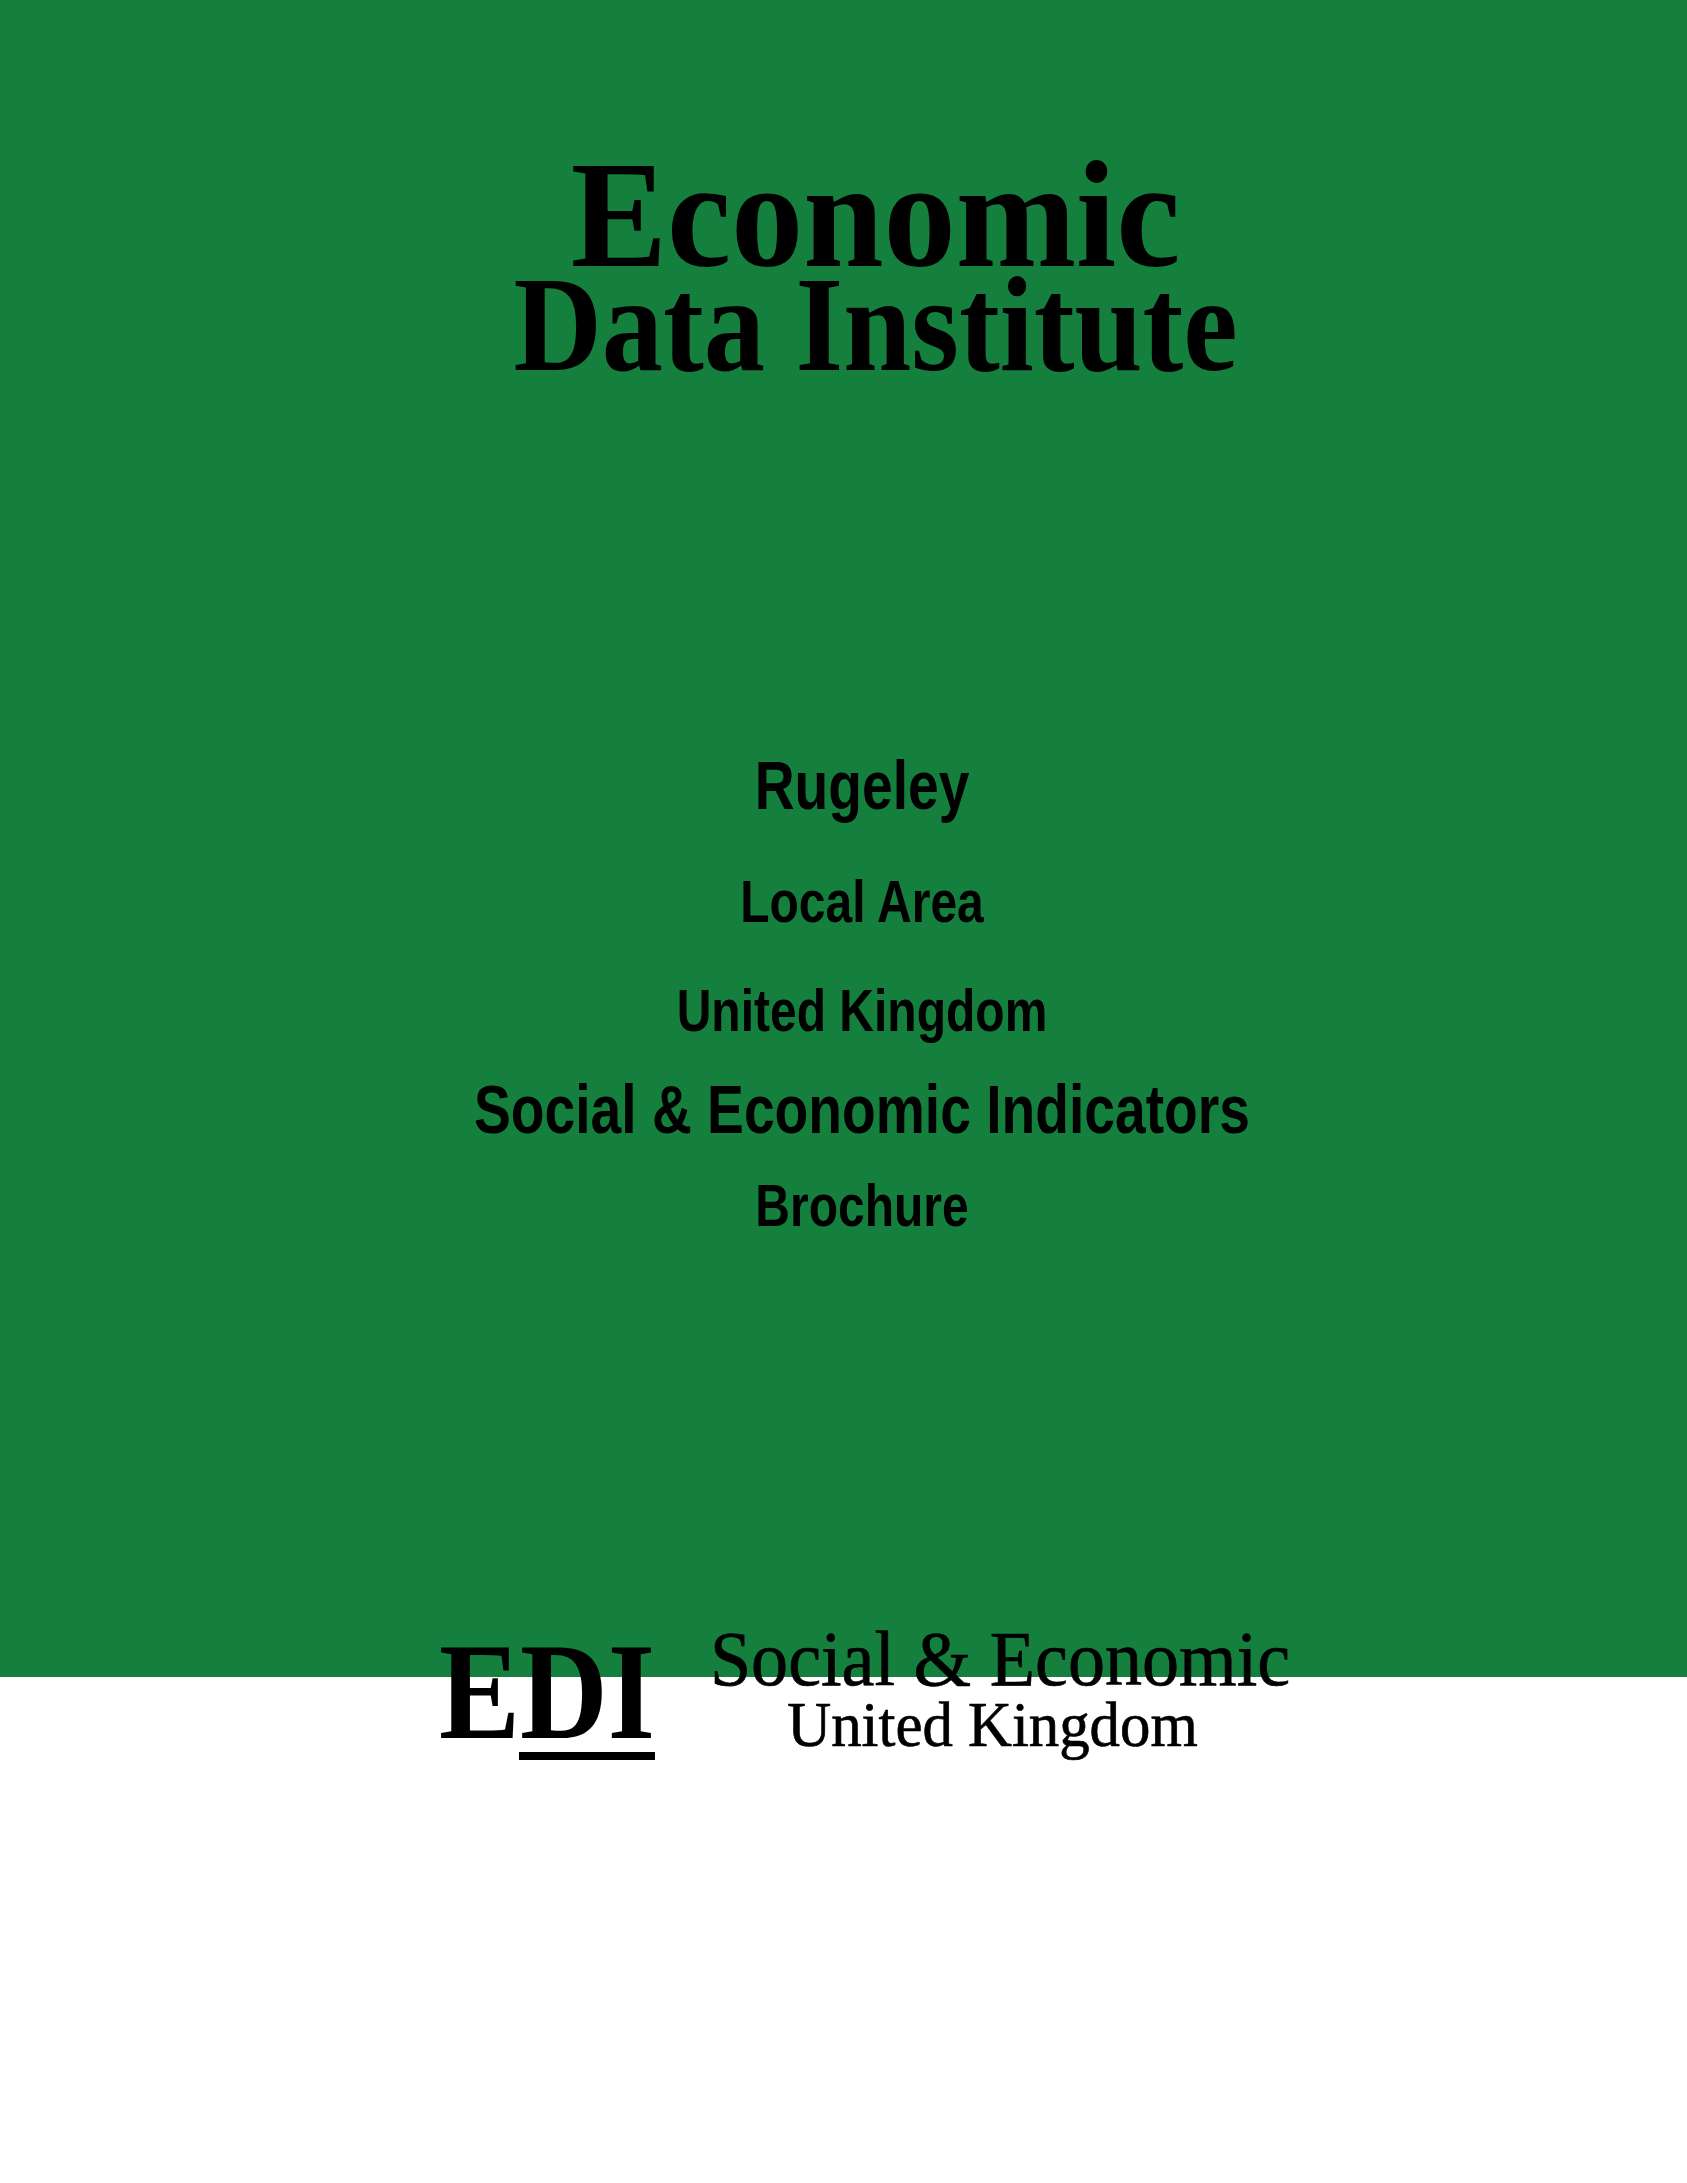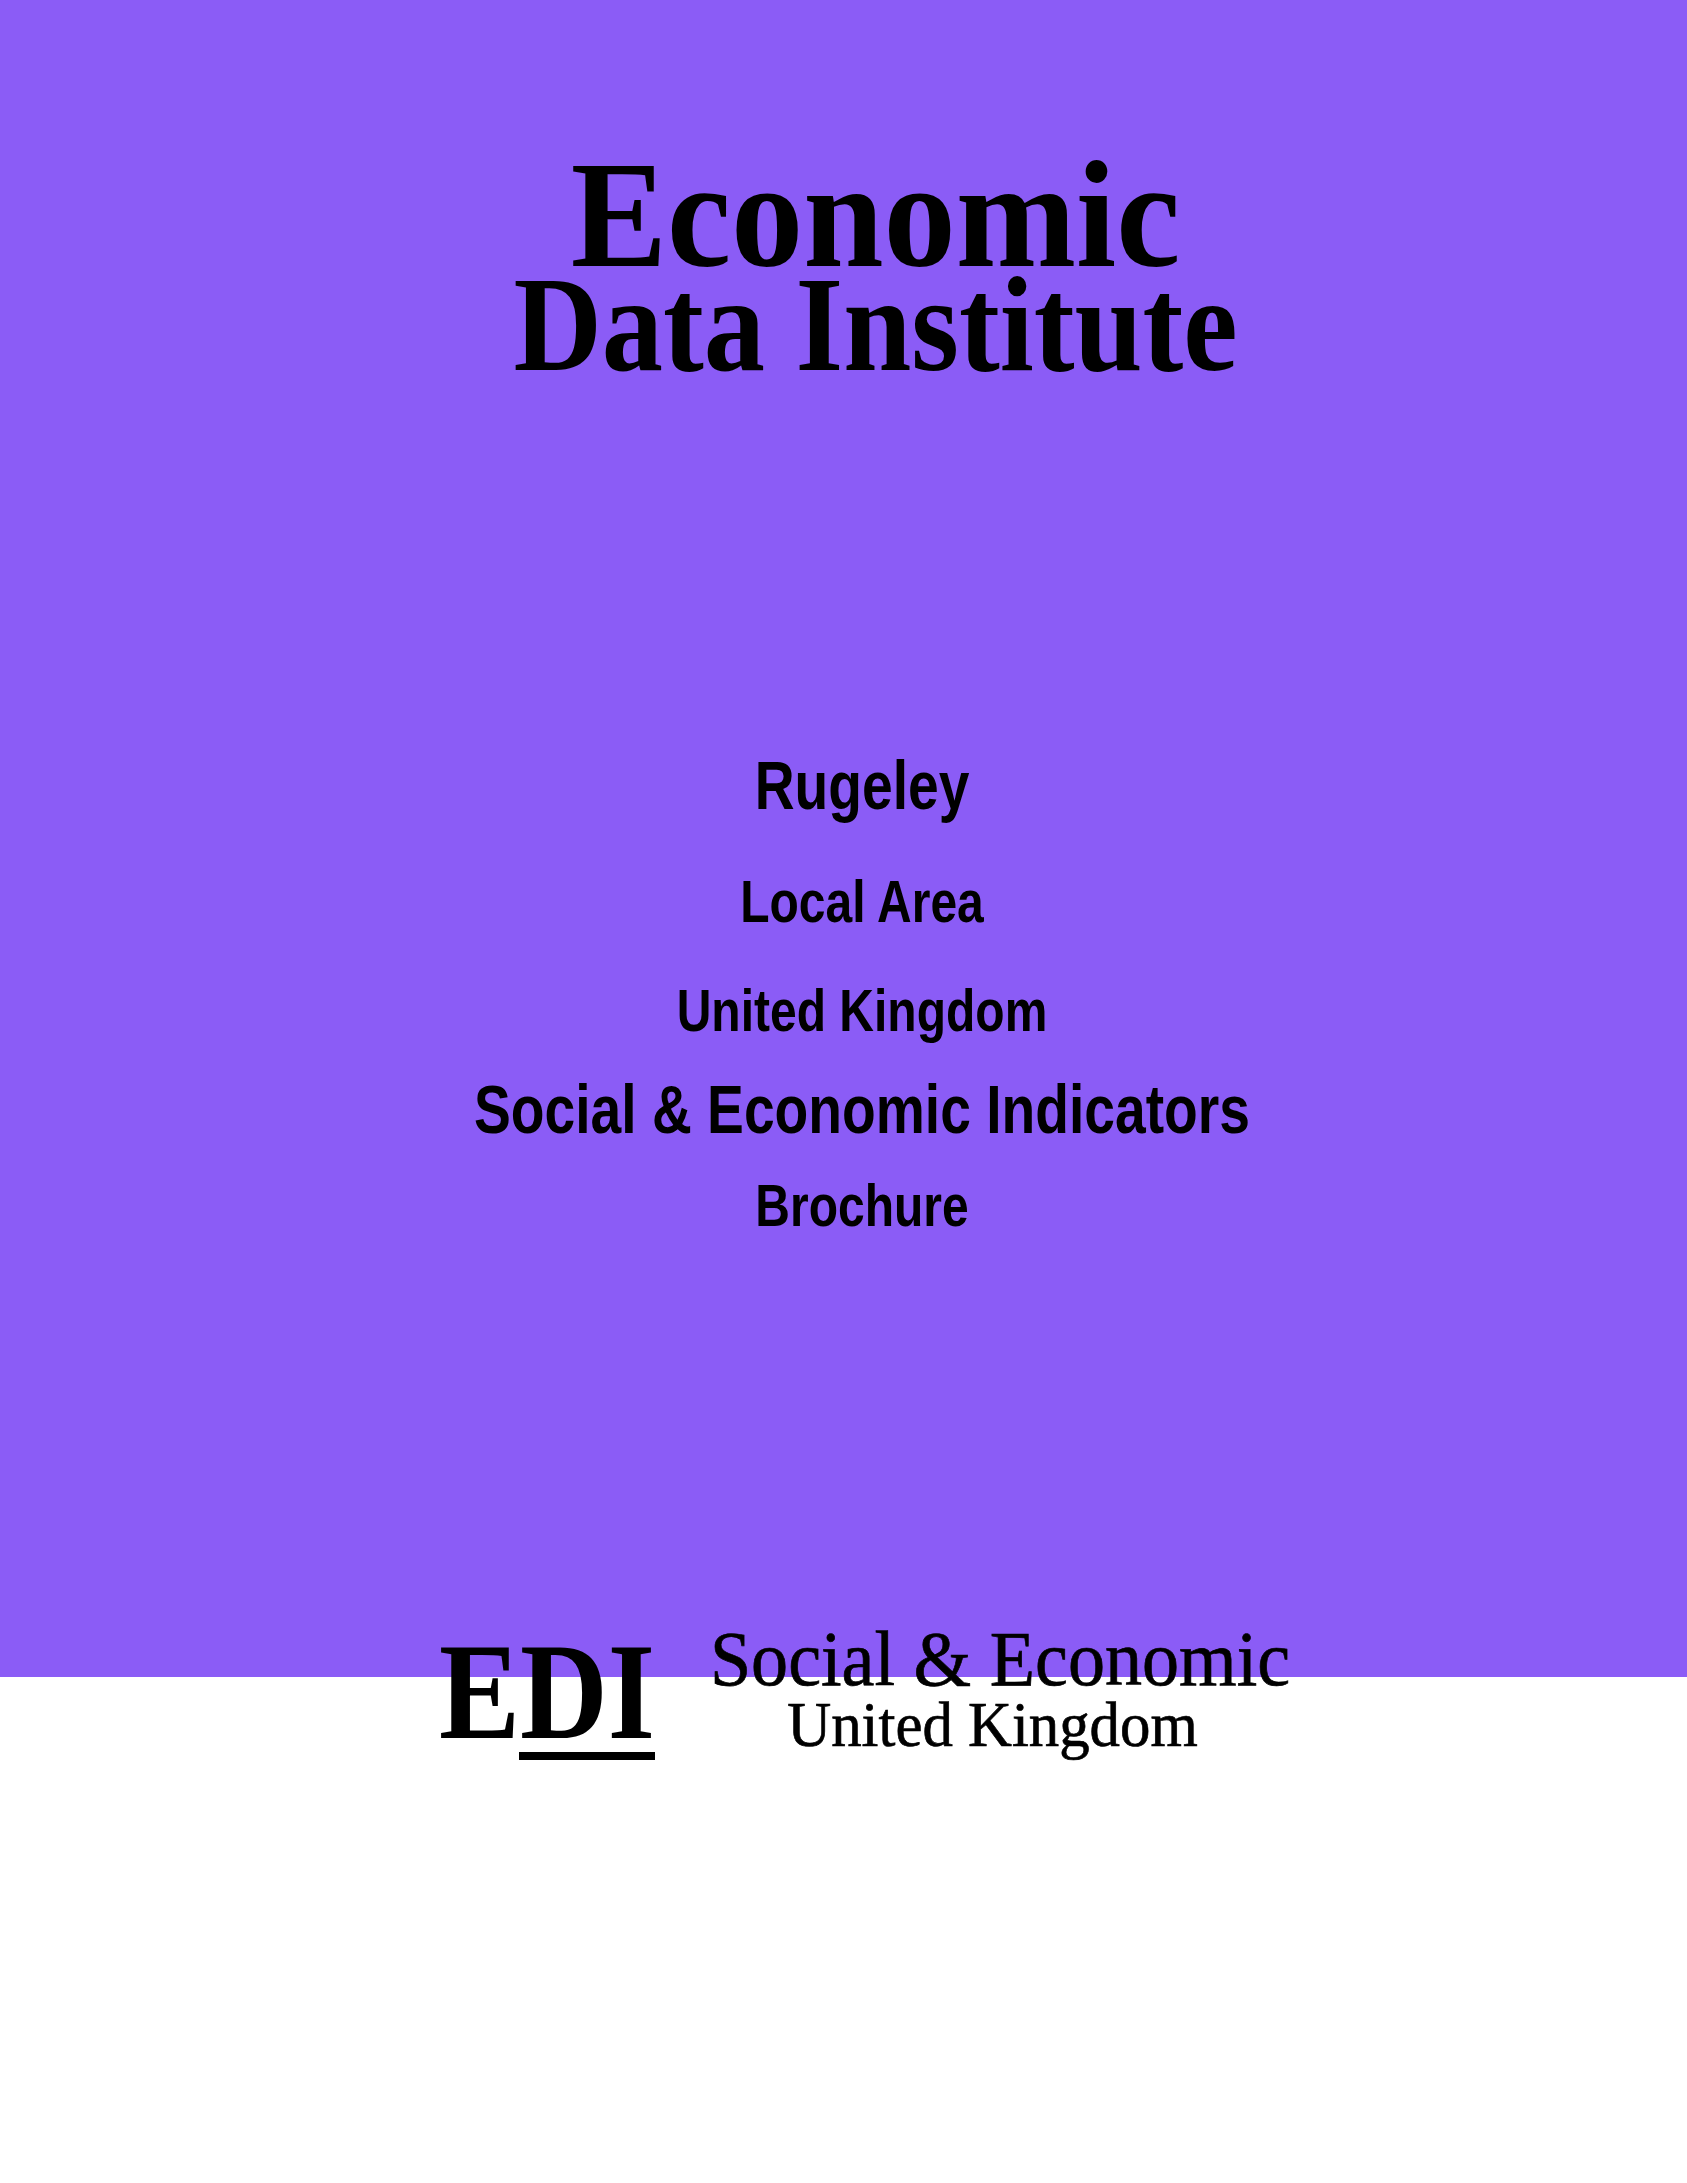--- a/index.html
+++ b/index.html
@@ -3,21 +3,21 @@
 <meta charset="utf-8">
 <style>
   * { margin: 0; padding: 0; box-sizing: border-box; }
   html, body { background: #ffffff; }
   body { width: 1687px; height: 2183px; position: relative; overflow: hidden; }
 
   .page {
     position: absolute;
     left: 0; top: 0;
     width: 1687px; height: 1677px;
-    background: #8b5cf6;
+    background: #15803d;
     color: #000000;
   }
 
   
   .line {
     position: absolute;
     left: 0;
     width: 1687px;
     text-align: center;
     line-height: 1;

